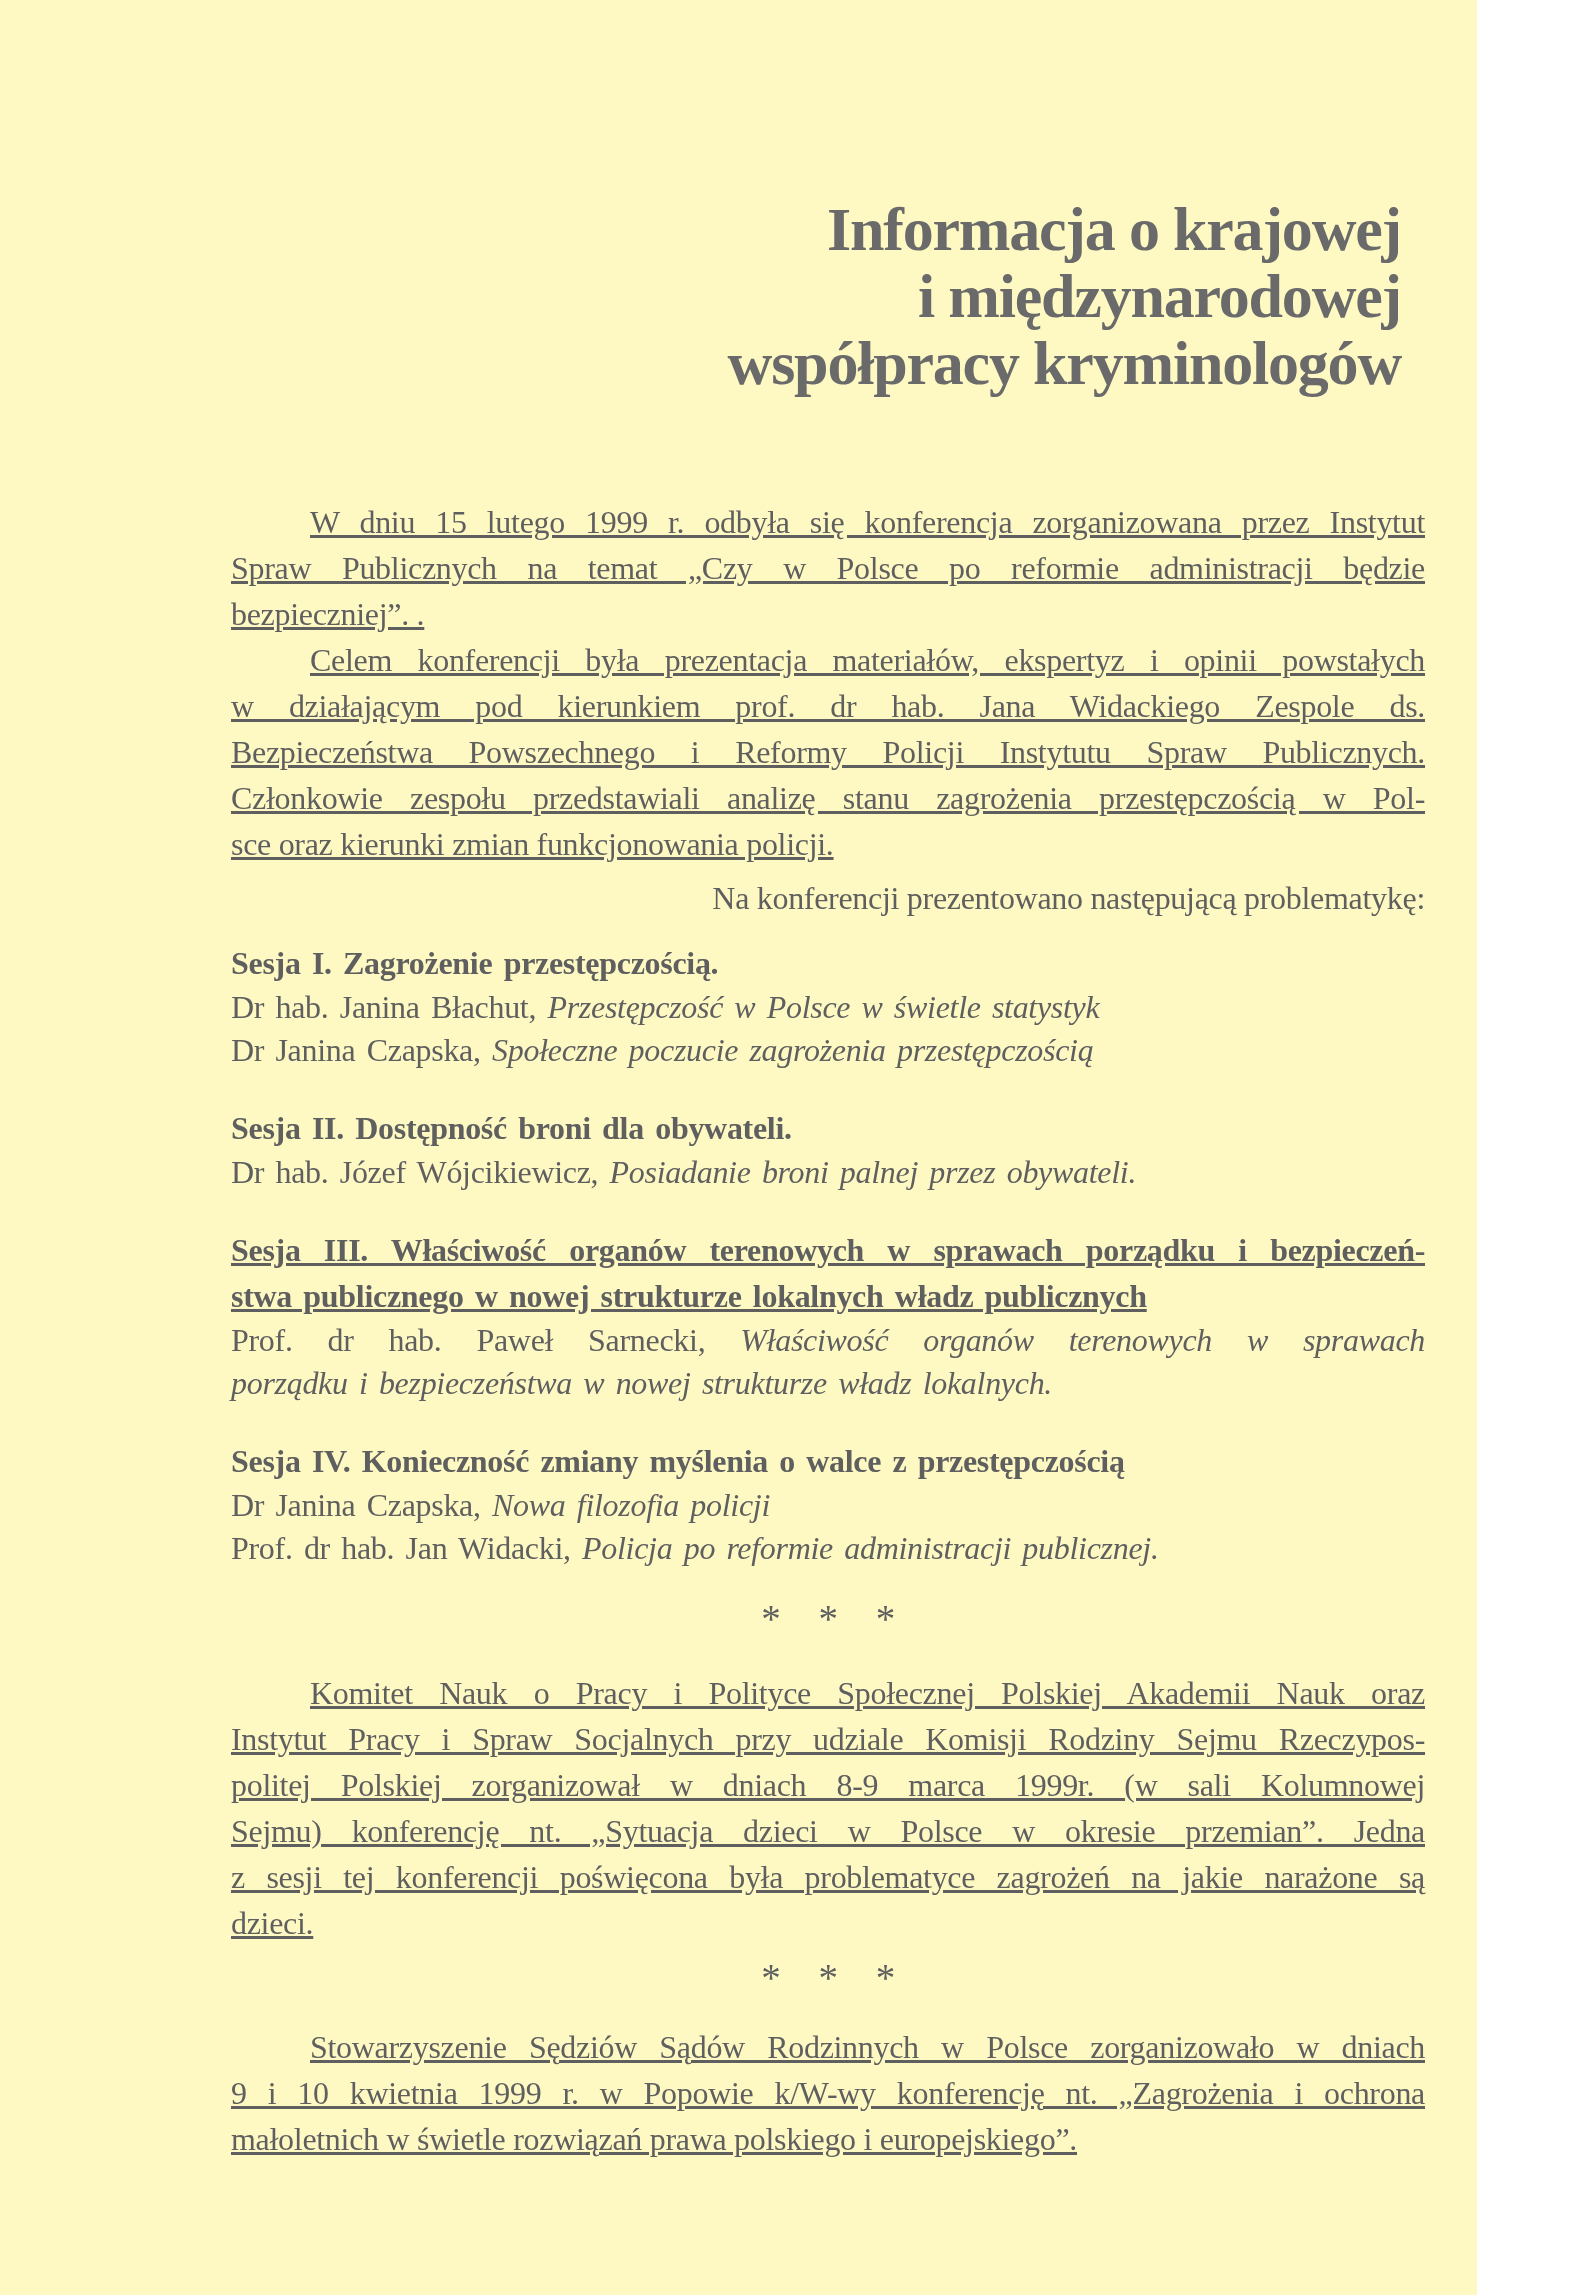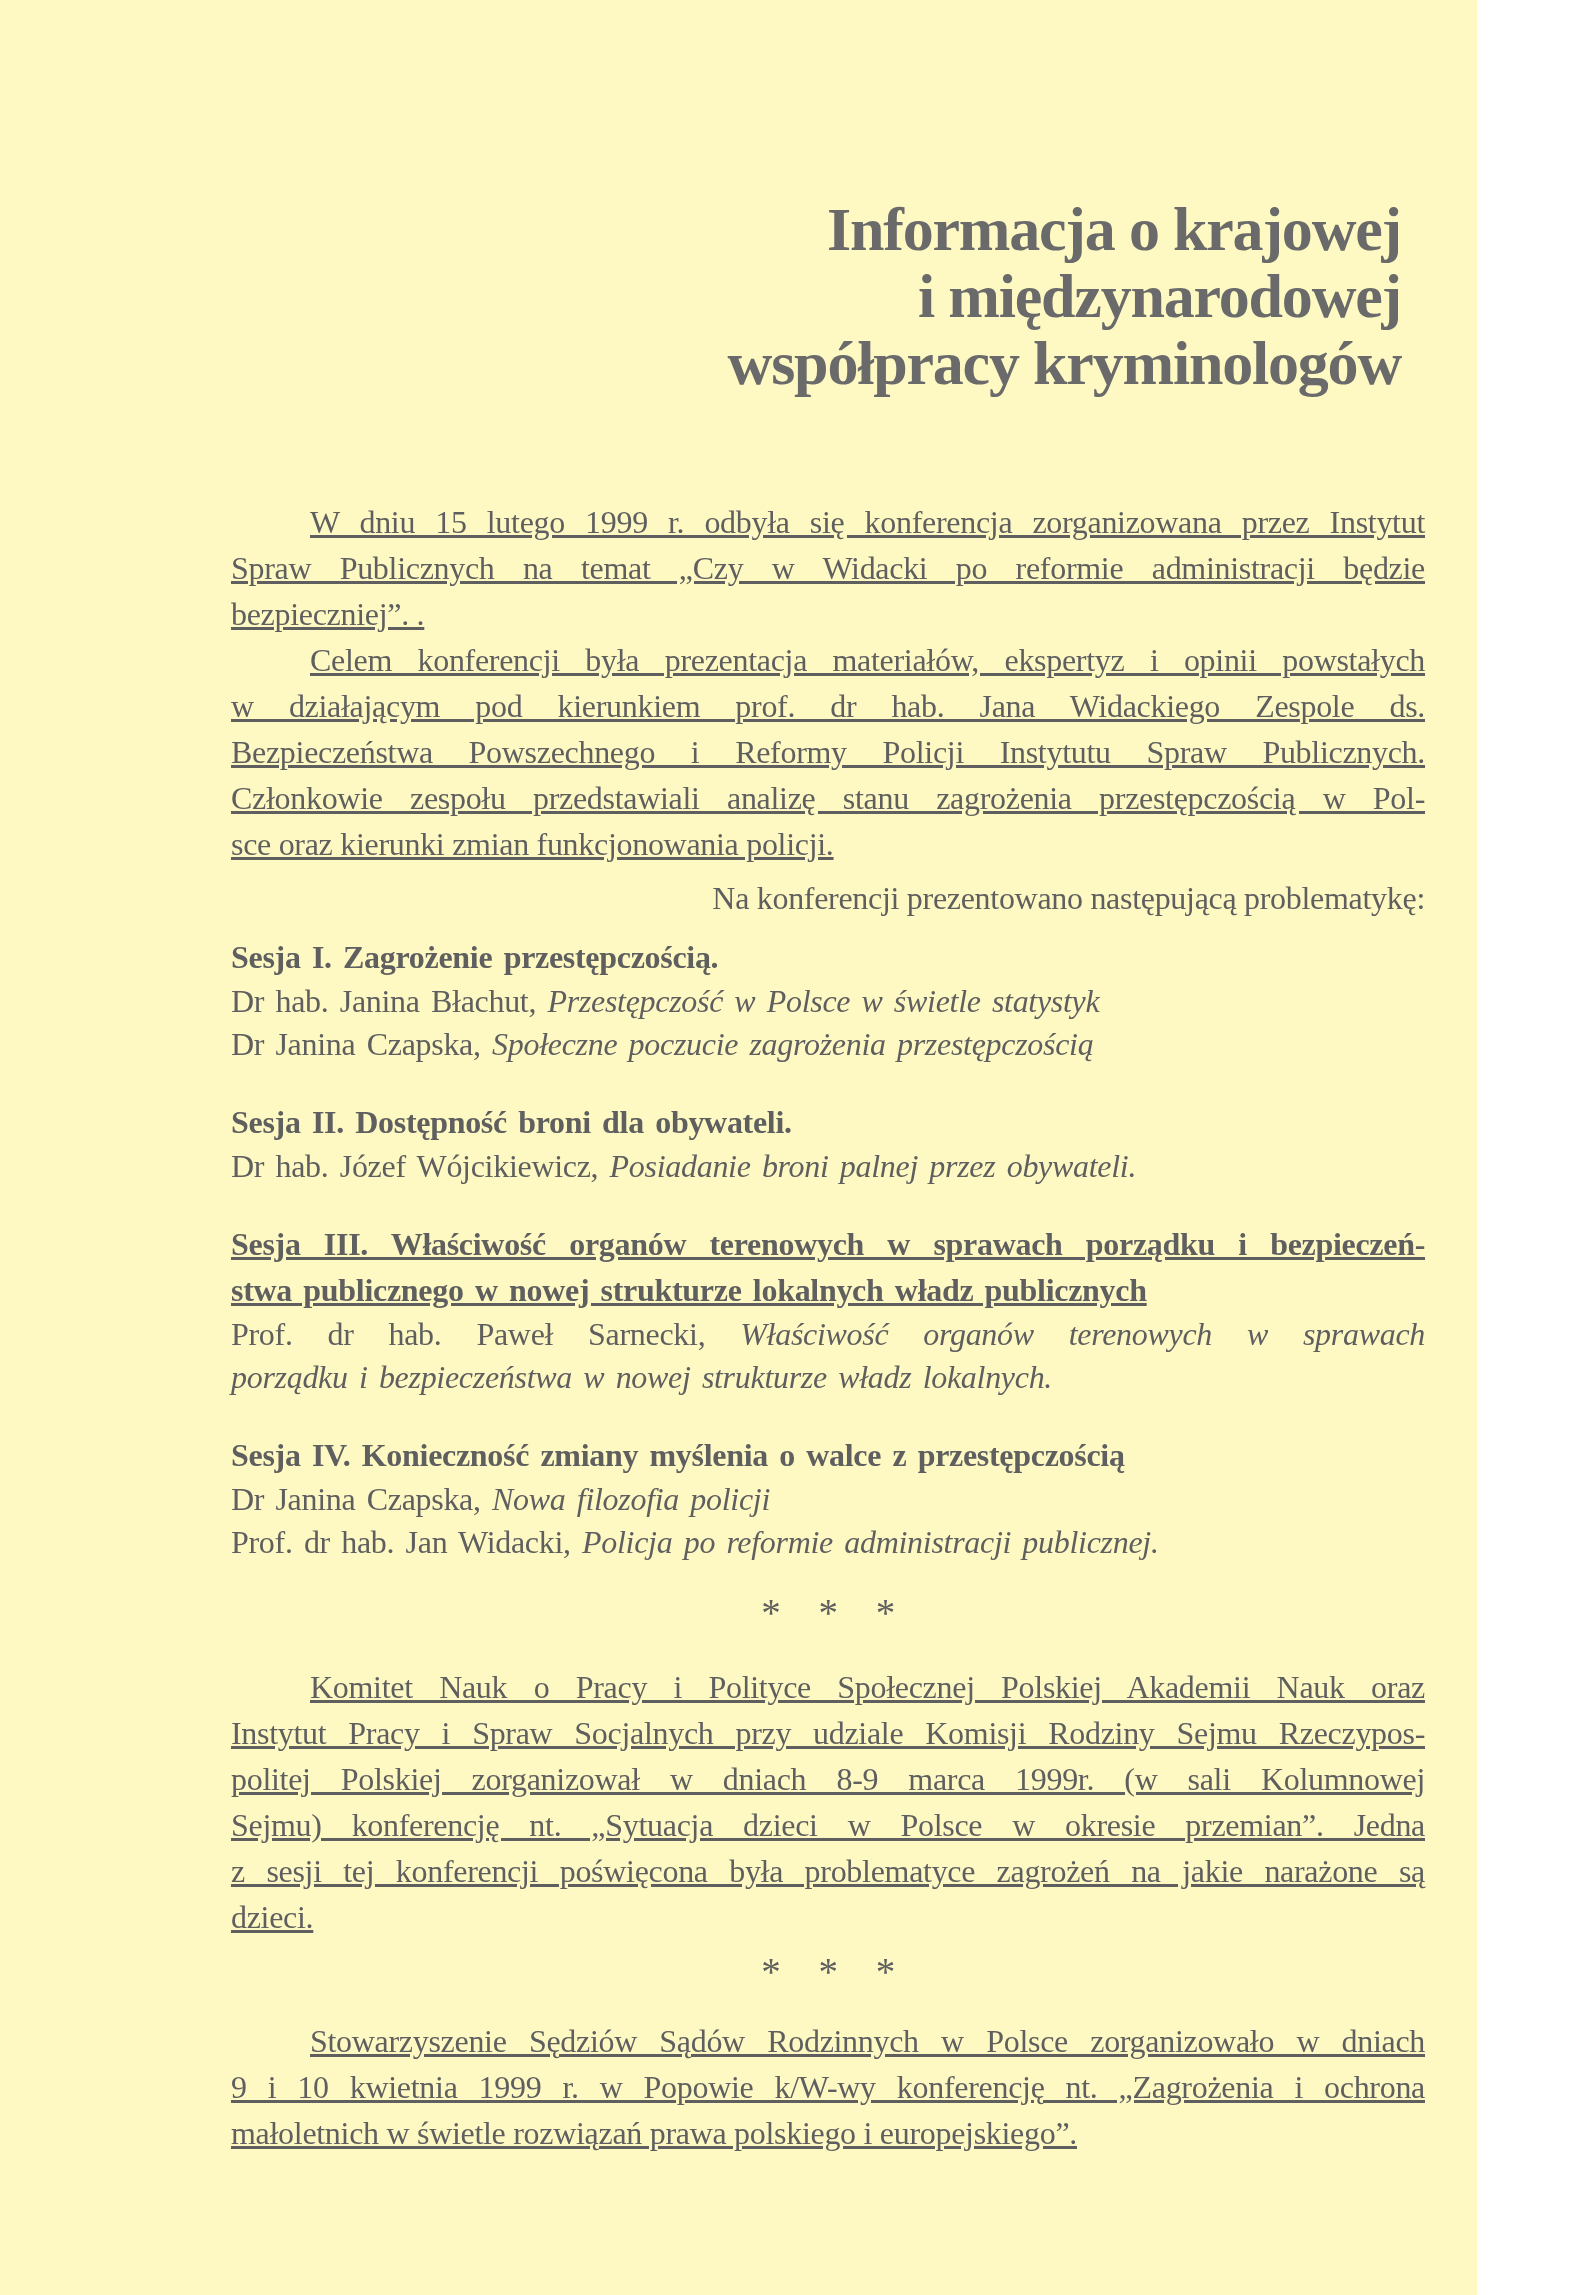--- a/index.html
+++ b/index.html
@@ -38,21 +38,21 @@
     text-align-last: justify;
     text-decoration: underline;
   }
   .justify .line:last-child { text-align-last: left; }
   .indent .line:first-child { text-indent: 79px; }
 
   .p1   { margin-top: 102px; }
   .lead { margin-top: 8.3px; }
 
   .session { margin-top: 33px; }
-  .session.first { margin-top: 13px; }
+  .session.first { margin-top: 19px; }
   .s-heading {
     font-weight: bold;
     word-spacing: 3.6px;
   }
   .s-heading .line { text-align: left; }
   .s-heading.justify .line { text-align: justify; text-align-last: justify; }
   .s-heading.justify .line:last-child { text-align-last: left; }
 
   .talk .tline {
     line-height: 43px;
@@ -80,21 +80,21 @@
 <div class="page">
 
   <div class="title">
       <div class="line">Informacja o krajowej</div>
       <div class="line">i międzynarodowej</div>
       <div class="line">współpracy kryminologów</div>
     </div>
 
   <div class="para justify indent p1">
       <div class="line">W dniu 15 lutego 1999 r. odbyła się konferencja zorganizowana przez Instytut</div>
-      <div class="line">Spraw Publicznych na temat „Czy w Widacki po reformie administracji będzie</div>
+      <div class="line">Spraw Publicznych na temat „Czy w Polsce po reformie administracji będzie</div>
       <div class="line">bezpieczniej”. .</div>
     </div>
 
   <div class="para justify indent">
       <div class="line">Celem konferencji była prezentacja materiałów, ekspertyz i opinii powstałych</div>
       <div class="line">w działającym pod kierunkiem prof. dr hab. Jana Widackiego Zespole ds.</div>
       <div class="line">Bezpieczeństwa Powszechnego i Reformy Policji Instytutu Spraw Publicznych.</div>
       <div class="line">Członkowie zespołu przedstawiali analizę stanu zagrożenia przestępczością w Pol-</div>
       <div class="line">sce oraz kierunki zmian funkcjonowania policji.</div>
     </div>

